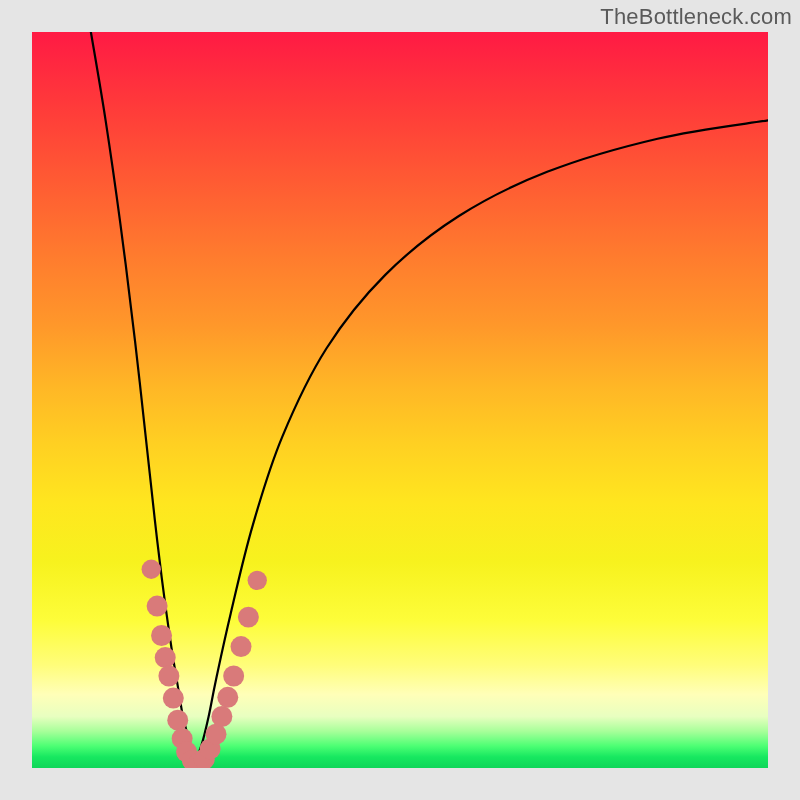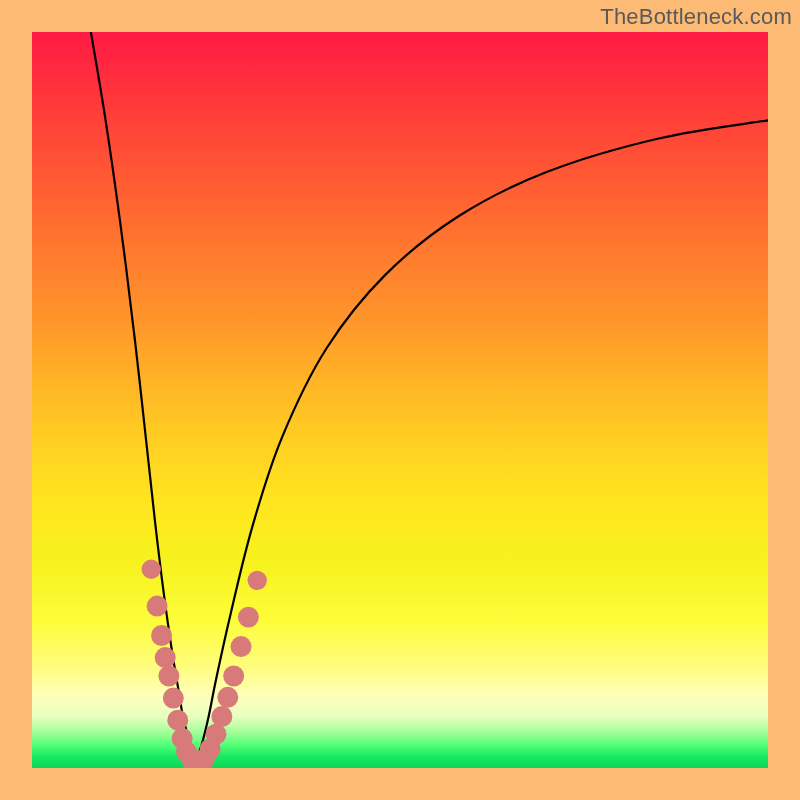--- a/index.html
+++ b/index.html
@@ -10,21 +10,21 @@
     overflow: hidden;
     background: #000;
     font-family: Arial, Helvetica, sans-serif;
   }
   .frame {
     position: absolute;
     left: 0;
     top: 0;
     width: 800px;
     height: 800px;
-    background: #fdba74;
+    background: #e5e5e5;
   }
   .plot {
     position: absolute;
     left: 32px;
     top: 32px;
     width: 736px;
     height: 736px;
     
     background: linear-gradient(to bottom,
       #ff1a44 0%,

